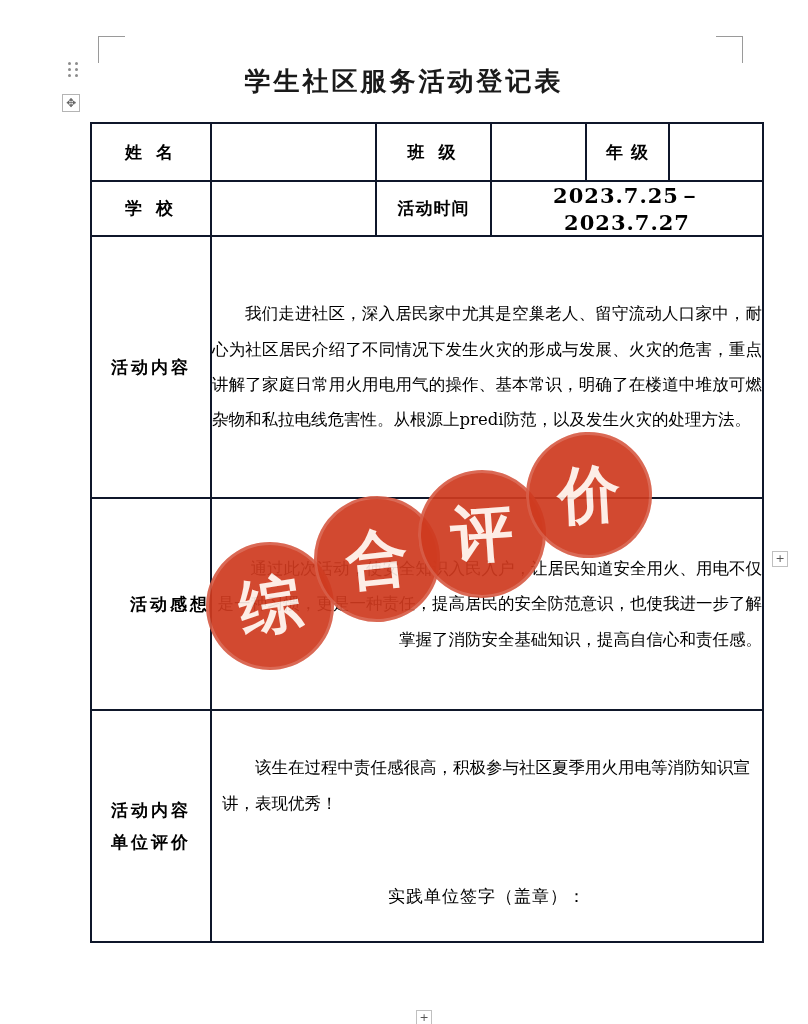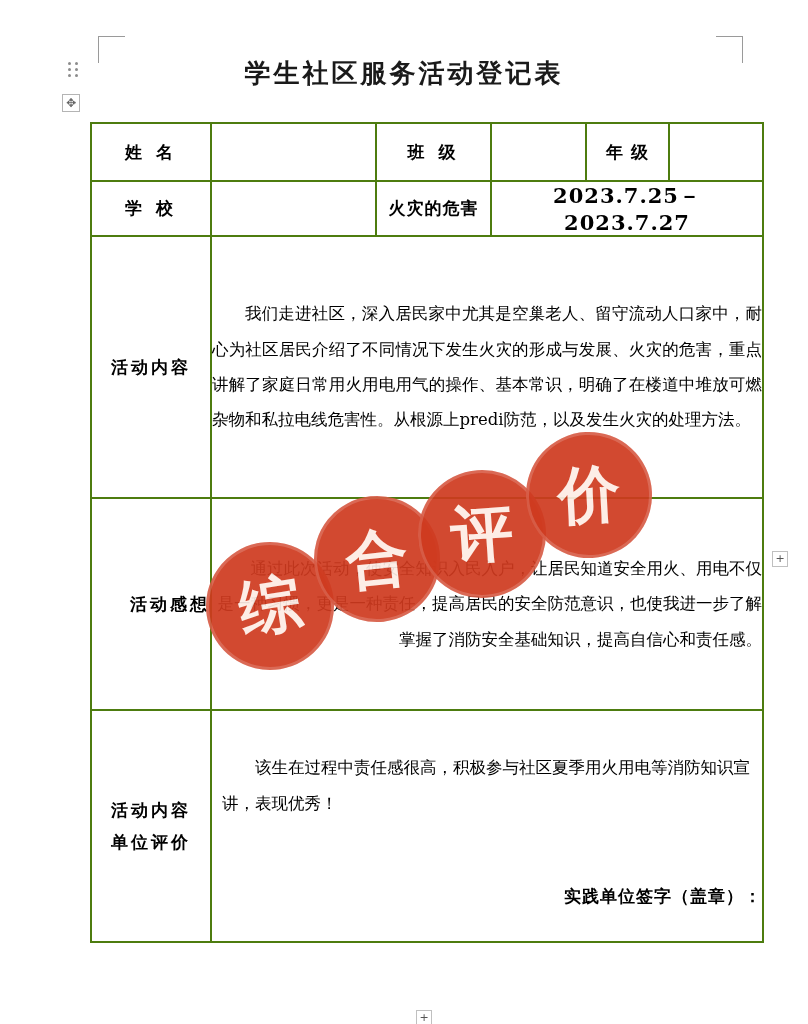--- a/index.html
+++ b/index.html
@@ -72,42 +72,42 @@
     line-height: 14px;
     text-align: center;
     box-sizing: border-box;
   }
   .plus-right { left: 772px; top: 551px; }
   .plus-bottom { left: 416px; top: 1010px; }
 
   
   #doc-title {
     position: absolute;
-    left: 0; top: 56px;
+    left: 0; top: 64px;
     width: 808px;
     text-align: center;
     font-family: "DejaVu Serif", "Liberation Serif", serif;
     font-weight: bold;
     font-size: 26px;
     letter-spacing: 3px;
     color: #1a1a1a;
   }
 
   
   #form-table {
     position: absolute;
     left: 90px;
     top: 122px;
     width: 672px;
     border-collapse: collapse;
     table-layout: fixed;
     font-family: "DejaVu Serif", "Liberation Serif", serif;
   }
   #form-table td {
-    border: 2px solid #4d7c0f;
+    border: 2px solid #0f172a;
     padding: 0;
     vertical-align: middle;
   }
   .lbl {
     text-align: center;
     font-weight: bold;
     font-size: 17px;
     letter-spacing: 4px;
     color: #000;
   }
@@ -136,22 +136,22 @@
   .row-eval td { height: 230px; vertical-align: top; }
   .vlabel {
     text-align: center;
     font-weight: bold;
     font-size: 17px;
     letter-spacing: 3px;
     vertical-align: middle !important;
     line-height: 1.9;
   }
   .sign-line {
-    text-align: right;
-    font-weight: bold;
+    text-align: center;
+    font-weight: normal;
     font-size: 17px;
     letter-spacing: 1px;
     margin-top: 58px;
   }
   .topic-text {
     font-size: 16.5px;
     padding: 6px 10px;
     color: #000;
   }
 
@@ -222,21 +222,21 @@
         <td class="cellpad"></td>
         <td class="lbl">班 级</td>
         <td class="cellpad"></td>
         <td class="lbl lbl-narrow">年 级</td>
         <td class="cellpad"></td>
       </tr>
 
       <tr class="row-h2">
         <td class="lbl">学 校</td>
         <td class="cellpad"></td>
-        <td class="lbl lbl-narrow">火灾的危害</td>
+        <td class="lbl lbl-narrow">活动时间</td>
         <td class="val-center" colspan="3">2023.7.25－2023.7.27</td>
       </tr>
 
 
       <tr class="row-content">
         <td class="vlabel">活动内容</td>
         <td class="body-text indent" colspan="5">我们走进社区，深入居民家中尤其是空巢老人、留守流动人口家中，耐心为社区居民介绍了不同情况下发生火灾的形成与发展、火灾的危害，重点讲解了家庭日常用火用电用气的操作、基本常识，明确了在楼道中堆放可燃杂物和私拉电线危害性。从根源上predi防范，以及发生火灾的处理方法。</td>
       </tr>
 
       <tr class="row-feel">

